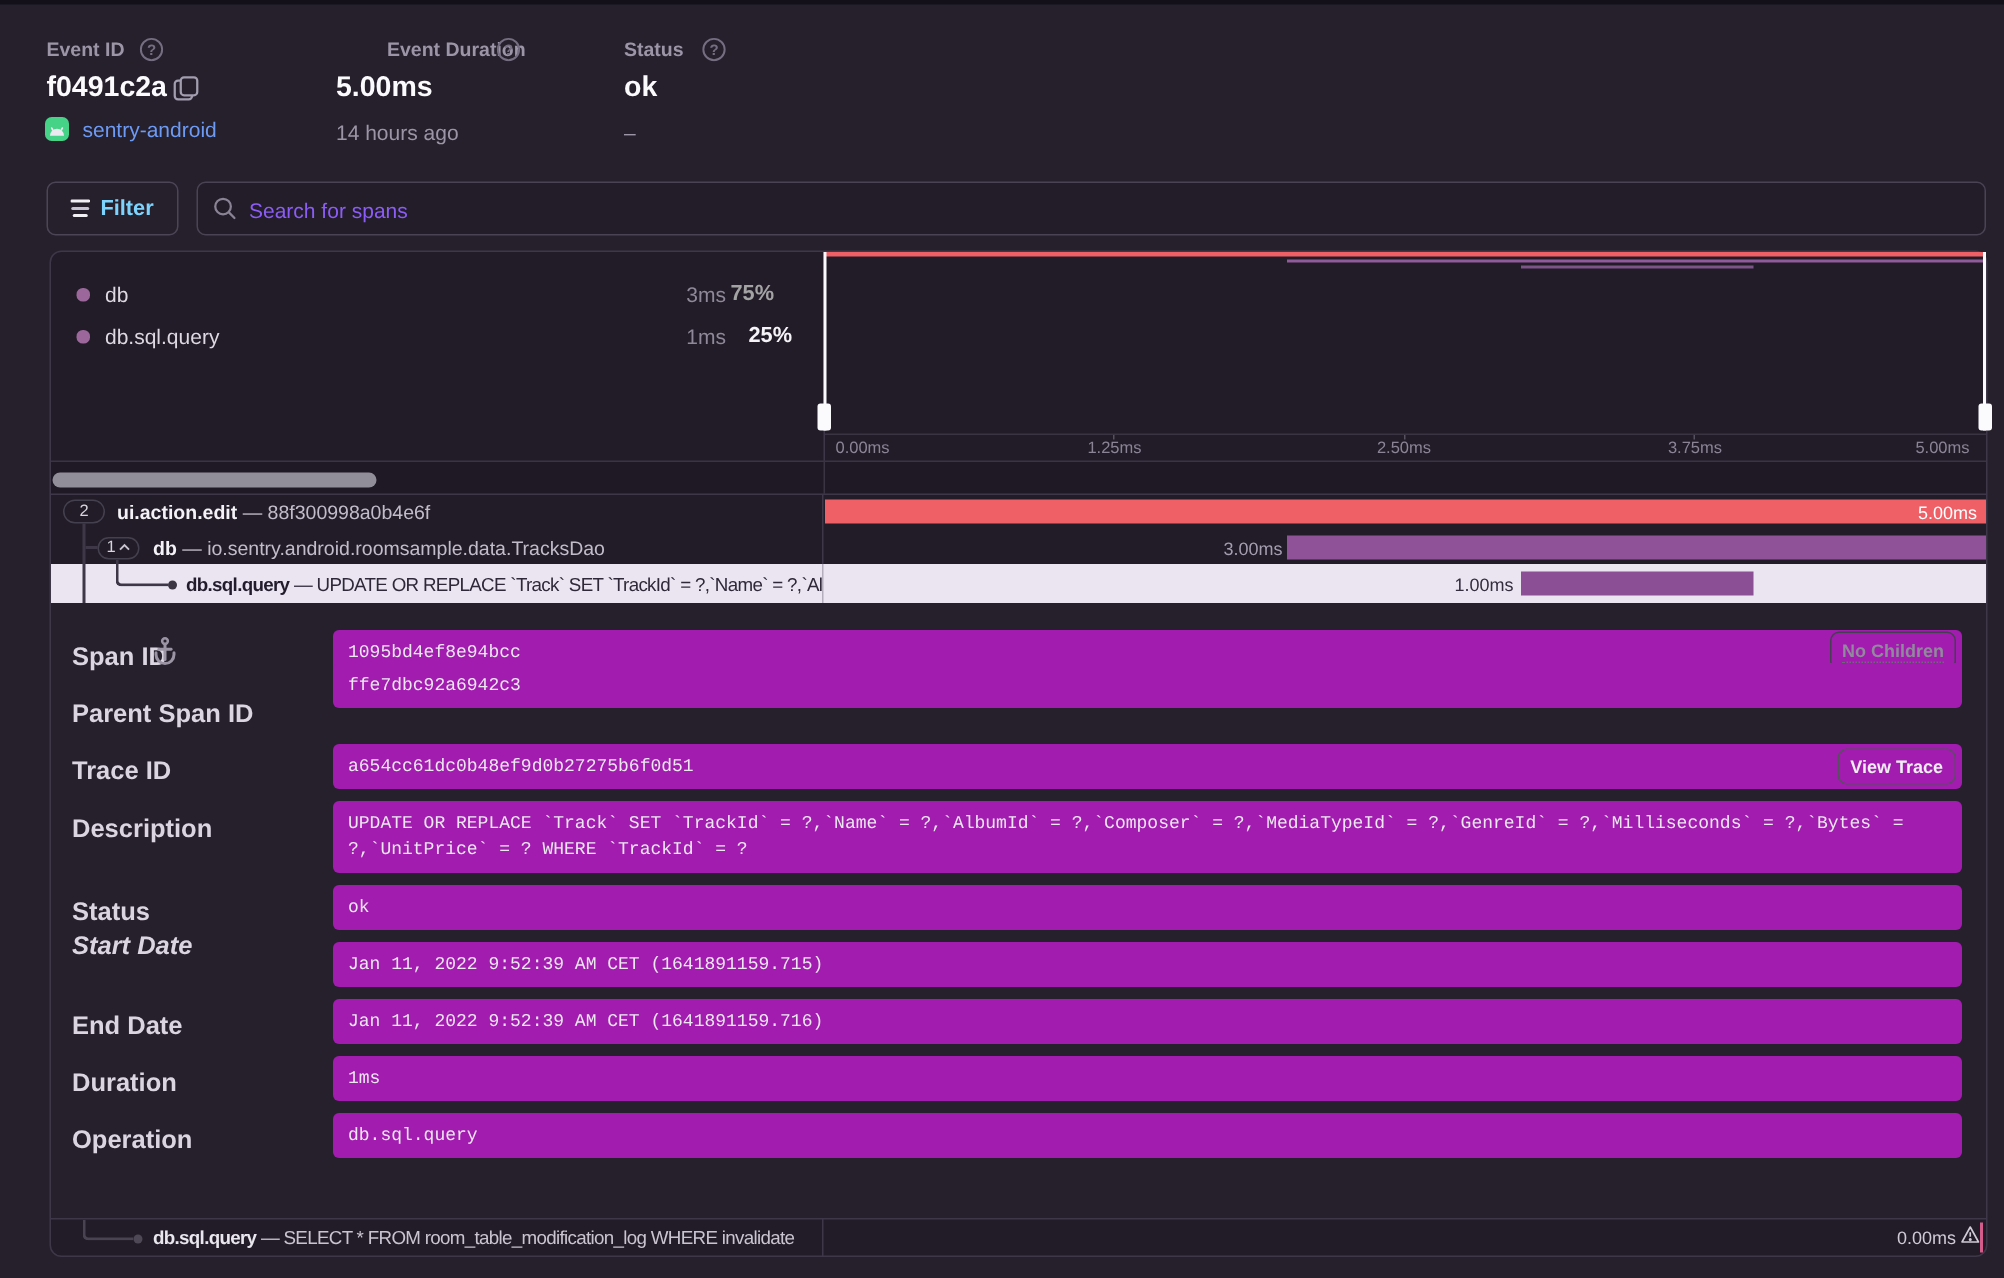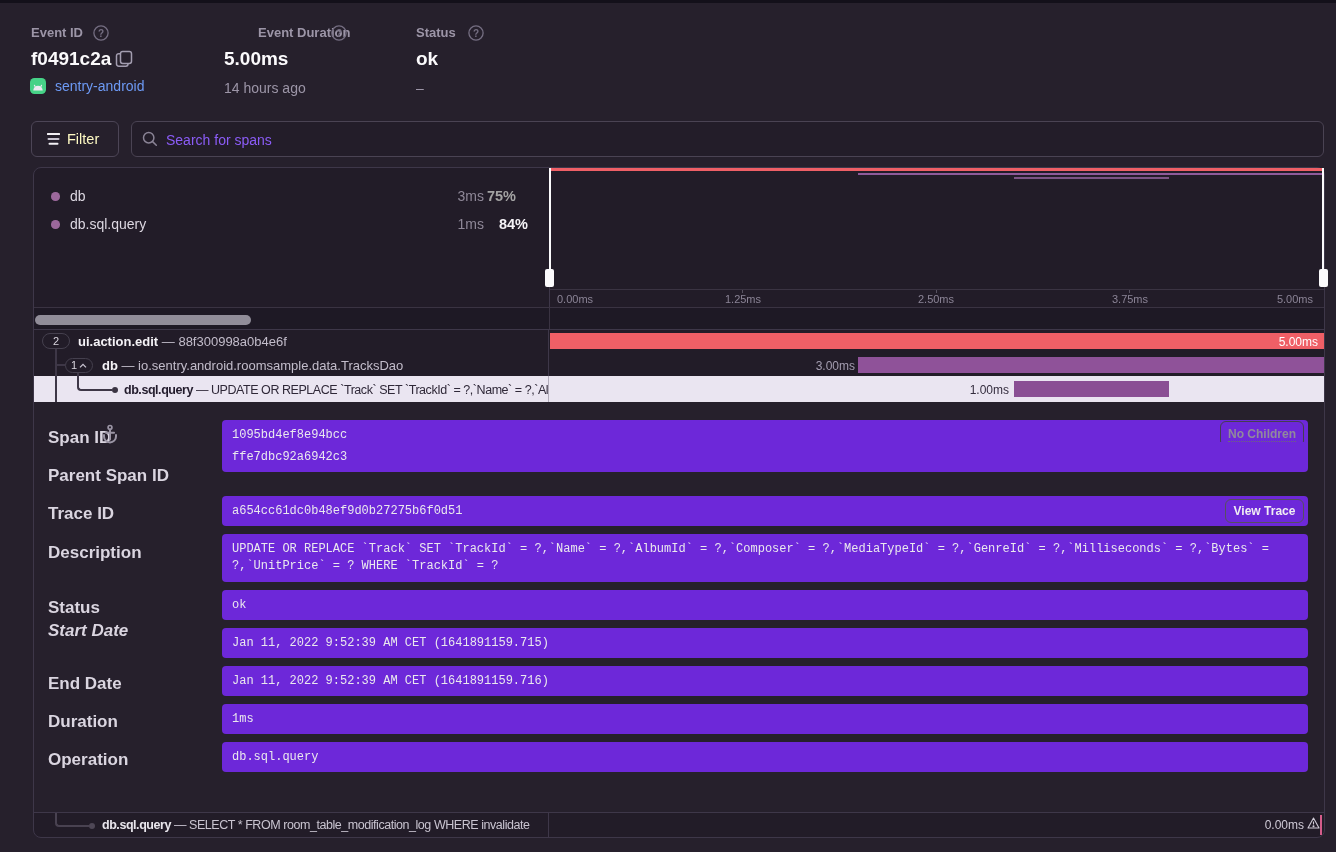--- a/index.html
+++ b/index.html
@@ -1,21 +1,21 @@
 <!DOCTYPE html>
 <html><head>
 <meta charset="utf-8">
 <style>
   * { margin:0; padding:0; box-sizing:border-box; }
   html,body { width:1336px; height:852px; overflow:hidden; }
   body { background:#26202c; font-family:"Liberation Sans", sans-serif; position:relative; }
   .abs { position:absolute; }
   .mono { font-family:"Liberation Mono", monospace; }
   .lab { position:absolute; left:48px; font-size:17px; font-weight:bold; color:#dad5e0; }
-  .cell { position:absolute; left:222px; width:1086px; height:30px; border-radius:4px; background:#6d28d9; }
+  .cell { position:absolute; left:222px; width:1086px; height:30px; border-radius:4px; background:#a21caf; }
   .cellv { position:absolute; left:10px; top:8px; font-family:"Liberation Mono", monospace; font-size:12px; color:#eae8ee; white-space:nowrap; }
 </style>
 </head>
 <body>
 <div class="abs" style="left:0;top:0;width:1336px;height:3px;background:#13101a;"></div>
 
 <div id="header">
   <div class="abs" style="left:31px;top:25px;font-size:13px;font-weight:bold;color:#9c95a7;">Event ID</div>
   <svg class="abs" style="left:93px;top:25px;" width="16" height="16" viewBox="0 0 16 16">
       <circle cx="8" cy="8" r="7.1" fill="none" stroke="#756e82" stroke-width="1.3"></circle>
@@ -50,21 +50,21 @@
   <div class="abs" style="left:416px;top:48px;font-size:19px;font-weight:bold;color:#fbfafc;">ok</div>
   <div class="abs" style="left:416px;top:80px;font-size:14px;color:#9c95a7;">–</div>
 </div>
 
 <div class="abs" style="left:31px;top:121px;width:88px;height:36px;border:1px solid #4c4556;border-radius:6px;"></div>
 <svg class="abs" style="left:47px;top:130px;" width="13" height="15" viewBox="0 0 13 15" stroke="#f2f0f4" stroke-width="2" stroke-linecap="round">
     <line x1="0.8" y1="4" x2="12.2" y2="4"></line>
     <line x1="1.5" y1="9" x2="11.5" y2="9" stroke="#c9c4d1"></line>
     <line x1="2.5" y1="13.7" x2="10.5" y2="13.7"></line>
   </svg>
-<div class="abs" style="left:67px;top:131px;font-size:14.5px;font-weight:normal;color:#fef9c3;">Filter</div>
+<div class="abs" style="left:67px;top:131px;font-size:14.5px;font-weight:bold;color:#7dd3fc;">Filter</div>
 <div class="abs" style="left:131px;top:121px;width:1193px;height:36px;border:1px solid #4a4353;border-radius:6px;background:#231d29;"></div>
 <svg class="abs" style="left:142px;top:131px;" width="16" height="16" viewBox="0 0 16 16" fill="none" stroke="#8a8395" stroke-width="1.5" stroke-linecap="round">
     <circle cx="6.7" cy="6.7" r="5.2"></circle>
     <line x1="10.6" y1="10.6" x2="14.3" y2="14.3"></line>
   </svg>
 <div class="abs" style="left:166px;top:132px;font-size:14px;color:#8b5cf6;">Search for spans</div>
 
 <div class="abs" style="left:33px;top:167px;width:1292px;height:671px;border:1px solid #3e3749;border-radius:8px;background:#221c28;"></div>
 
 <div class="abs" style="left:34px;top:402px;width:1290px;height:410px;background:#26202c;"></div>
@@ -74,21 +74,21 @@
 <div class="abs" style="left:548px;top:812px;width:1px;height:26px;background:#3e3749;"></div>
 
 <div id="legend">
   <div class="abs" style="left:51px;top:192px;width:8.5px;height:8.5px;border-radius:50%;background:#9c689c;"></div>
   <div class="abs" style="left:70px;top:188px;font-size:14px;color:#ddd8e2;">db</div>
   <div class="abs" style="left:404px;top:188px;width:80px;font-size:14px;color:#8f8898;text-align:right;">3ms</div>
   <div class="abs" style="left:436px;top:188px;width:80px;font-size:14.5px;font-weight:bold;color:#a3a3a3;text-align:right;">75%</div>
   <div class="abs" style="left:51px;top:220px;width:8.5px;height:8.5px;border-radius:50%;background:#9c689c;"></div>
   <div class="abs" style="left:70px;top:216px;font-size:14px;color:#ddd8e2;">db.sql.query</div>
   <div class="abs" style="left:404px;top:216px;width:80px;font-size:14px;color:#8f8898;text-align:right;">1ms</div>
-  <div class="abs" style="left:448px;top:216px;width:80px;font-size:14.5px;font-weight:bold;color:#f5f3f7;text-align:right;">84%</div>
+  <div class="abs" style="left:448px;top:216px;width:80px;font-size:14.5px;font-weight:bold;color:#f5f3f7;text-align:right;">25%</div>
 </div>
 
 <div id="minimap">
   <div class="abs" style="left:550px;top:168px;width:774px;height:2.5px;background:#ef5f66;"></div>
   <div class="abs" style="left:858px;top:172.5px;width:466px;height:2.5px;background:#8f5b9b;"></div>
   <div class="abs" style="left:1014px;top:176.5px;width:155px;height:2px;background:#7c5486;"></div>
 
   <div class="abs" style="left:549px;top:168px;width:2px;height:119px;background:#fbfafc;"></div>
   <div class="abs" style="left:545px;top:269px;width:9px;height:18px;border-radius:2px;background:#fbfafc;"></div>
   <div class="abs" style="left:1322px;top:168px;width:2px;height:119px;background:#fbfafc;"></div>

